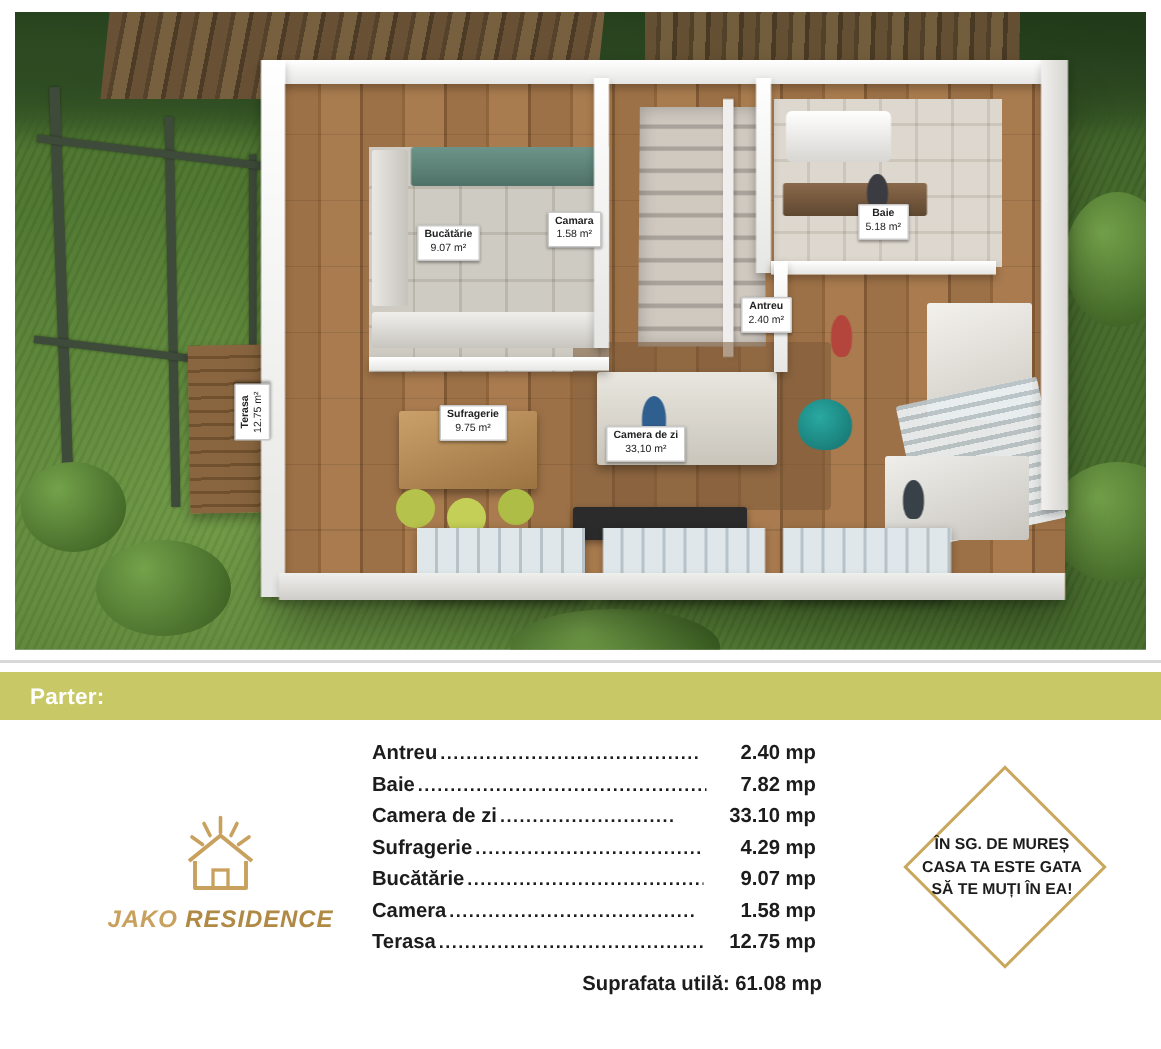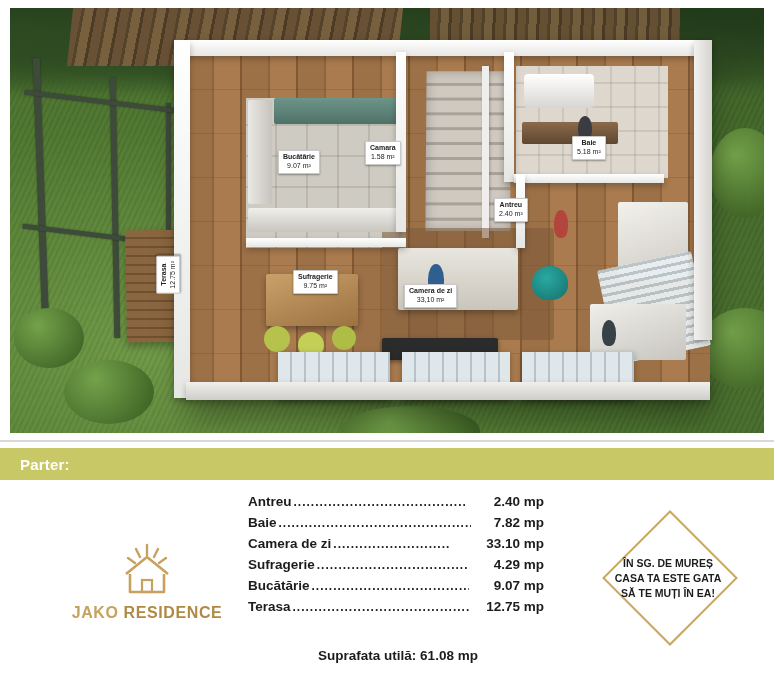--- a/index.html
+++ b/index.html
@@ -313,21 +313,21 @@
   }
   .room-val {
     width: 74px;
     text-align: right;
     white-space: nowrap;
   }
   .totals {
     position: absolute;
     left: 248px; top: 646px;
     width: 300px;
-    text-align: center;
+    text-align: right;
   }
   .total-row {
     font-size: 13.5px;
     font-weight: 700;
     color: #1c1c1c;
     line-height: 1.55;
     white-space: nowrap;
   }
 
   
@@ -336,20 +336,21 @@
     left: 62px; top: 540px;
     width: 170px;
     text-align: center;
   }
   .logo-mark { margin: 0 auto 4px; }
   .logo-text {
     font-size: 16px;
     letter-spacing: .6px;
     color: #c8a15e;
     font-weight: 700;
+    font-style: italic;
   }
   .logo-text .bold { color: #b08a44; }
 
   
   .diamond-wrap {
     position: absolute;
     left: 588px; top: 528px;
     width: 160px; height: 128px;
   }
   .diamond {
@@ -502,20 +503,25 @@
     <span class="room-dots">...................................</span>
     <span class="room-val">4.29 mp</span>
   </div>
 
   <div class="room-row">
     <span class="room-name">Bucătărie</span>
     <span class="room-dots">.....................................</span>
     <span class="room-val">9.07 mp</span>
   </div>
 
+  <div class="room-row">
+    <span class="room-name">Camera</span>
+    <span class="room-dots">......................................</span>
+    <span class="room-val">1.58 mp</span>
+  </div>
 
   <div class="room-row">
     <span class="room-name">Terasa</span>
     <span class="room-dots">..........................................</span>
     <span class="room-val">12.75 mp</span>
   </div>
 </div>
 
 <div class="totals">
   <div class="total-row">

